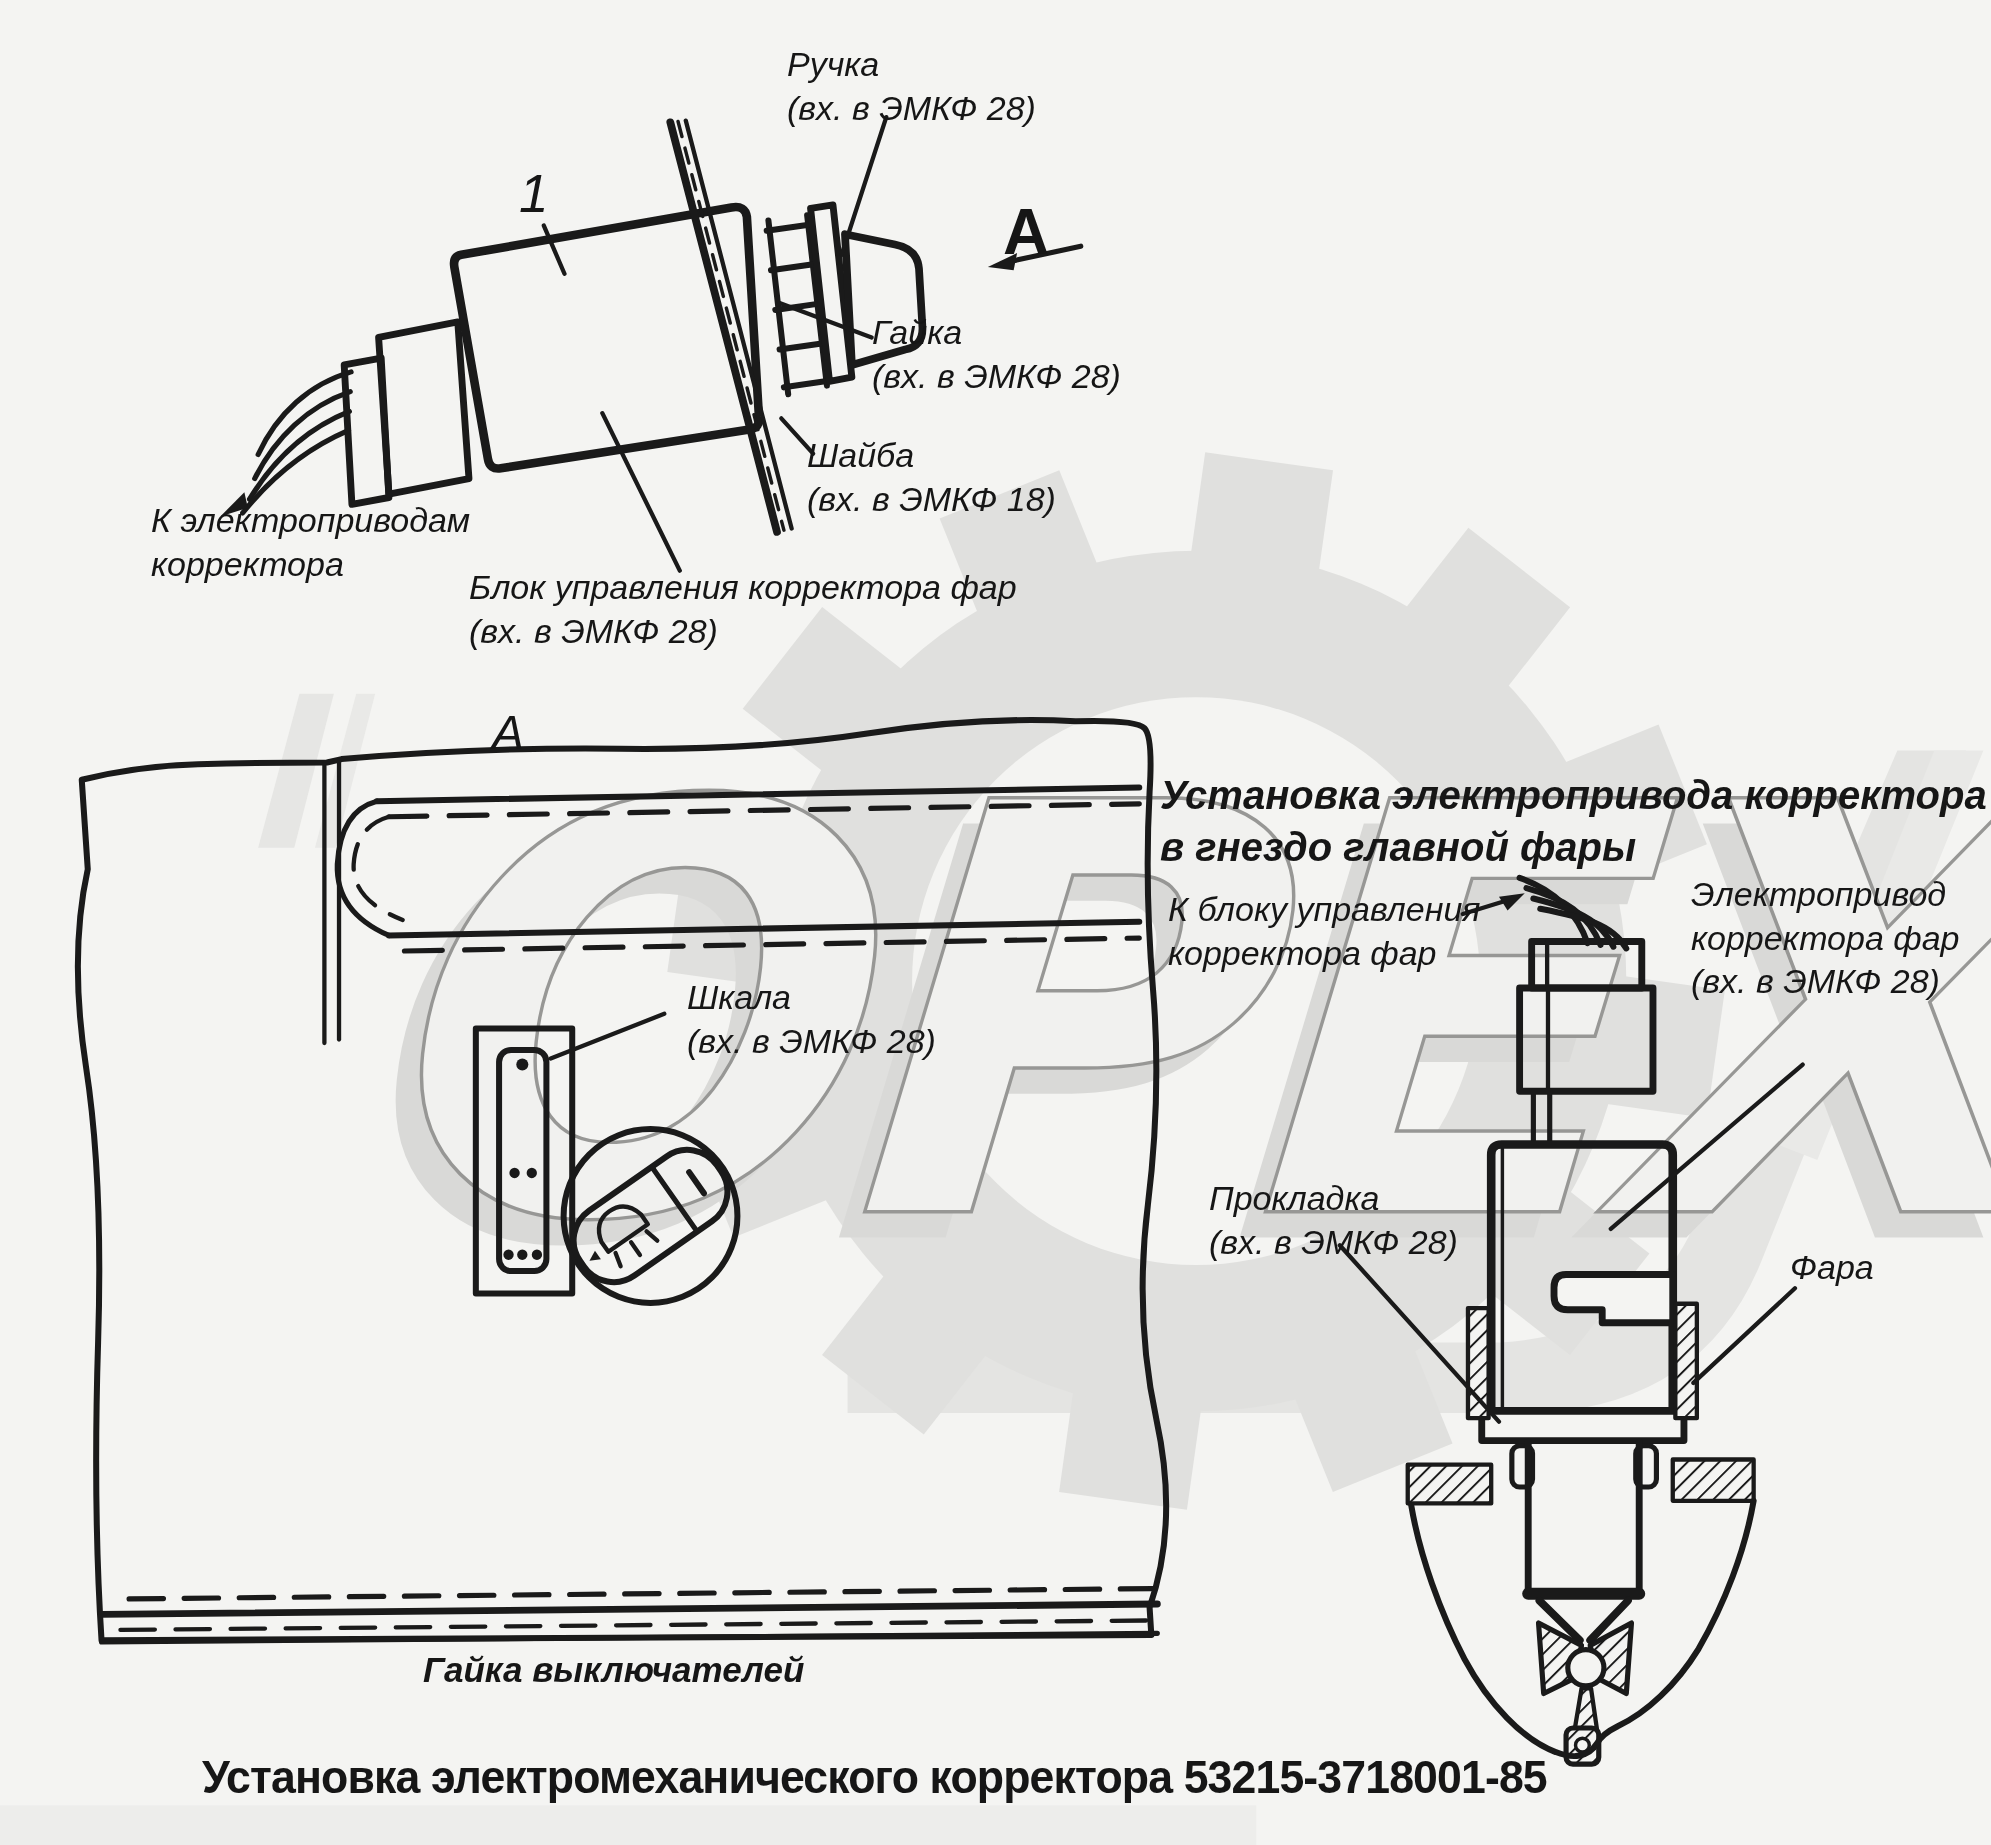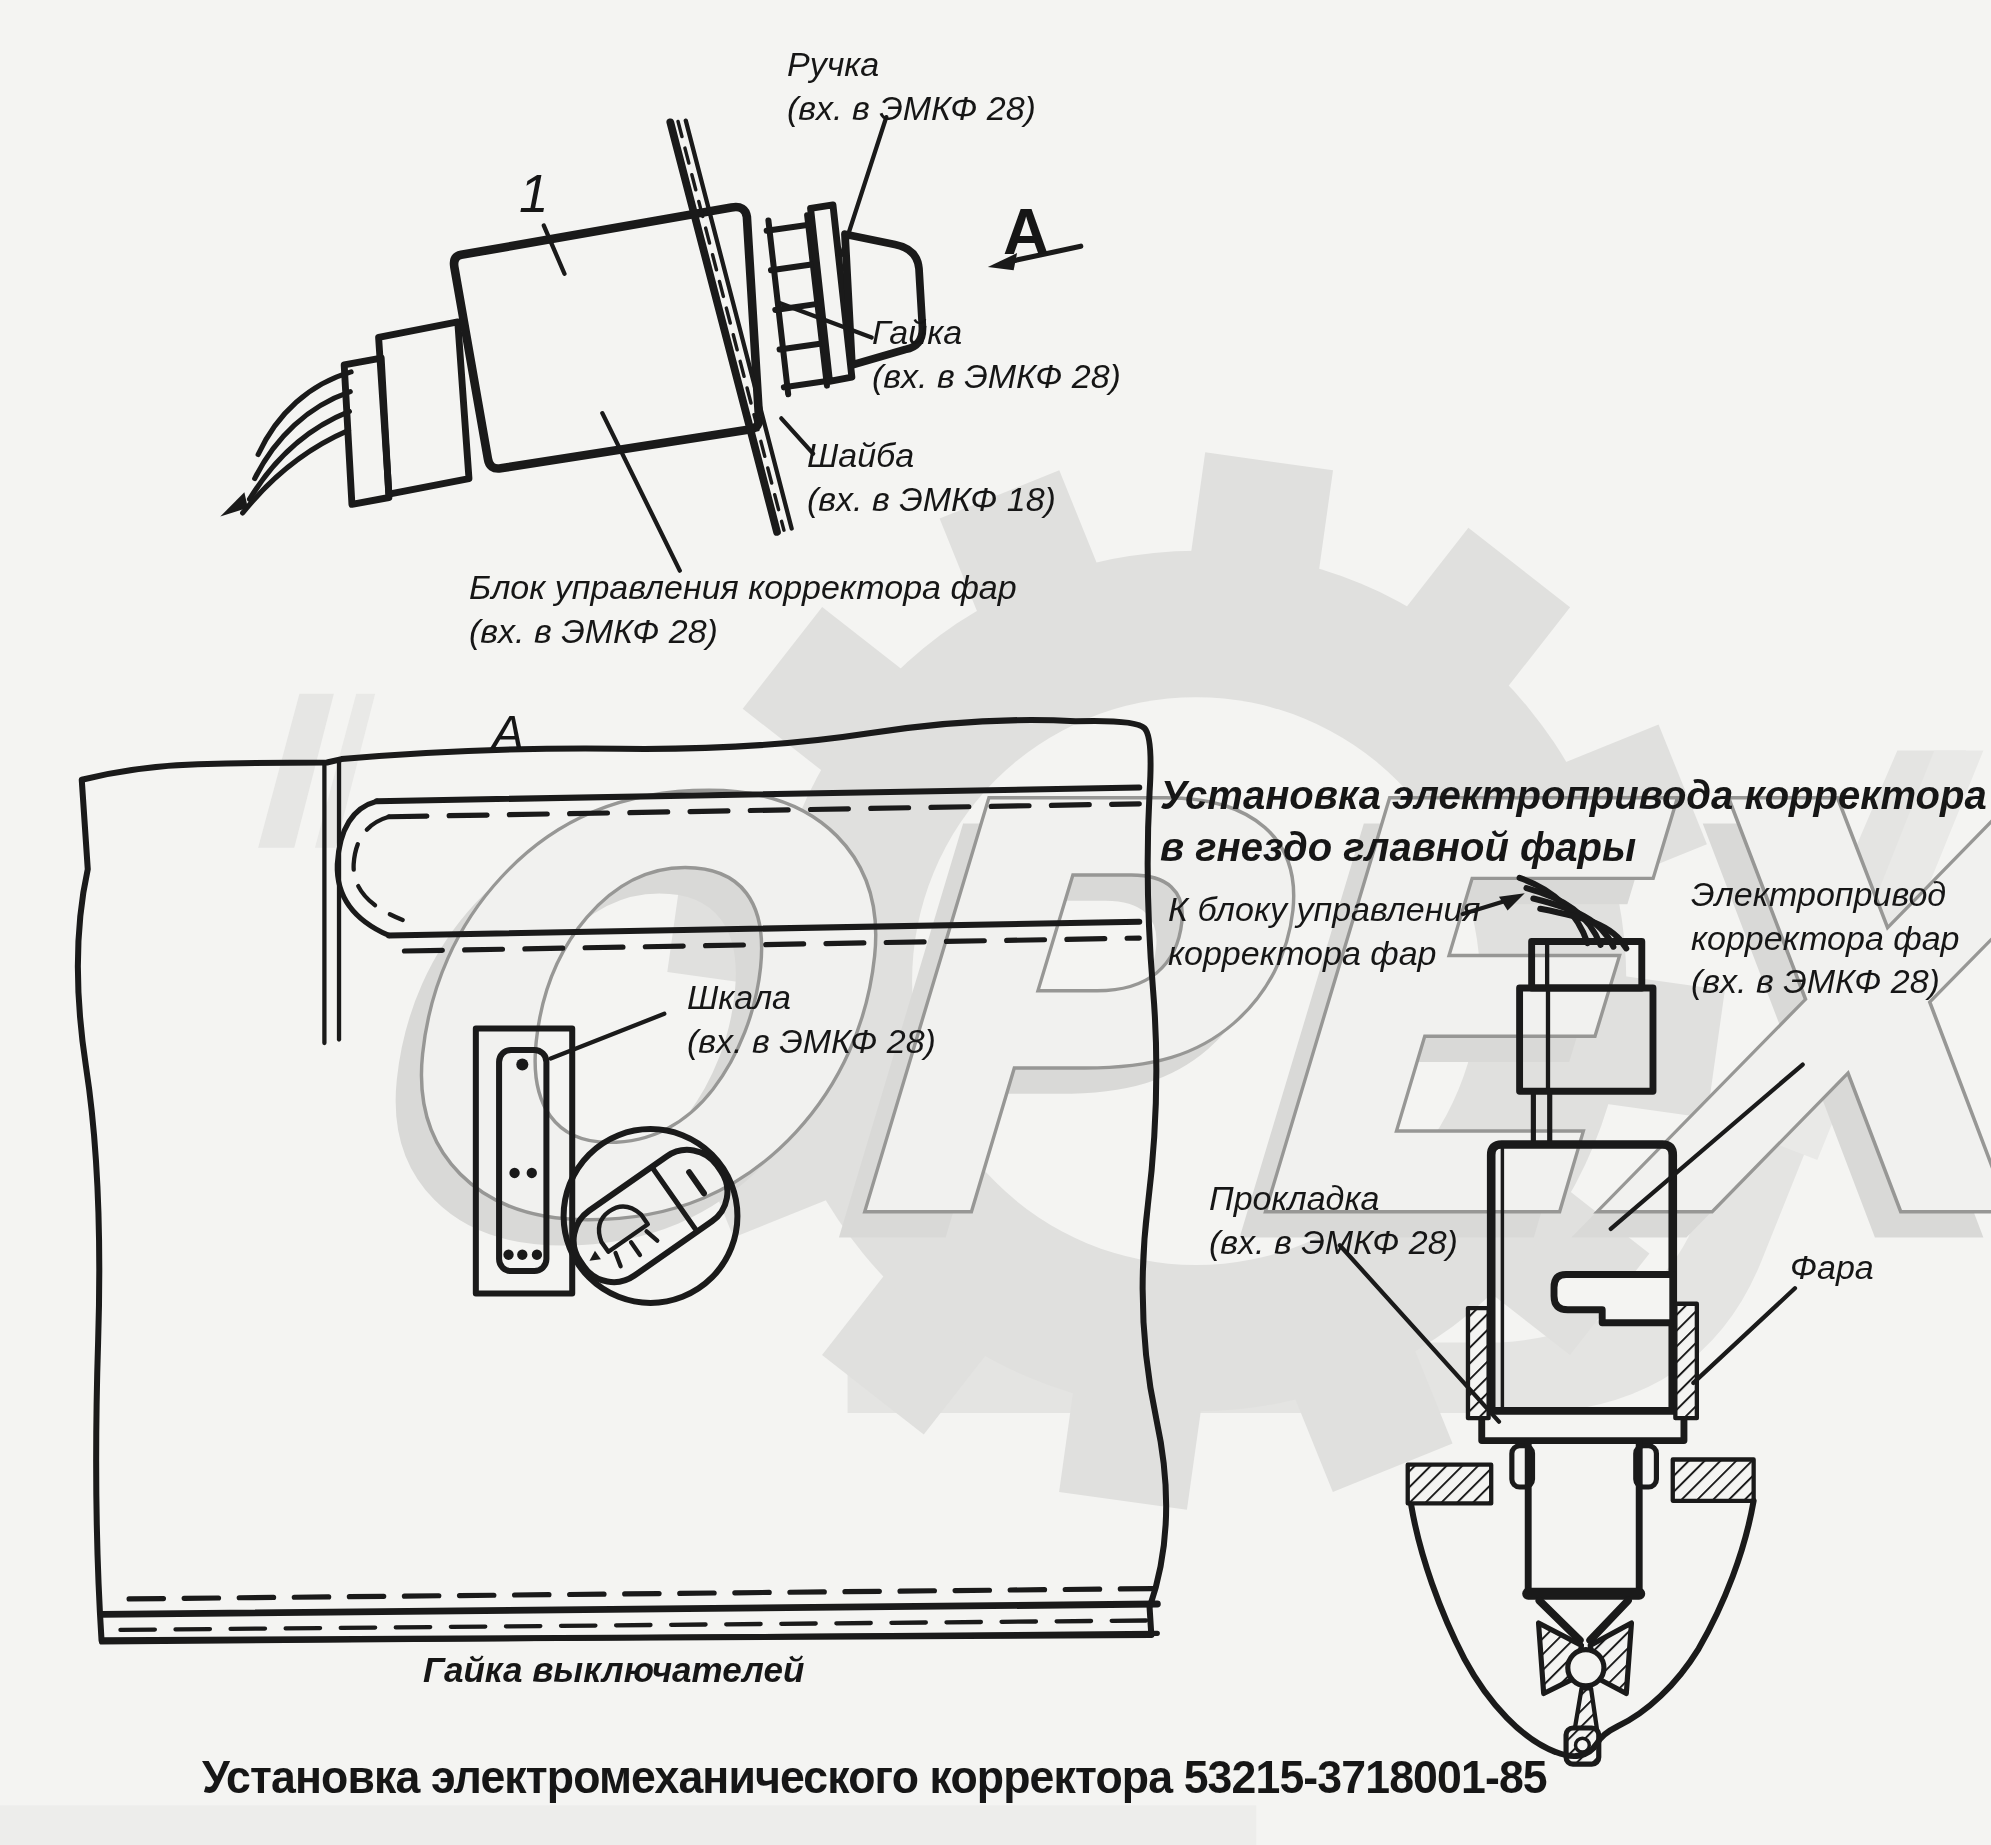--- a/index.html
+++ b/index.html
@@ -246,20 +246,22 @@
   </svg>
 
   <div class="lbl" style="left:787px;top:43px;">Ручка
 (вх. в ЭМКФ 28)</div>
   <div class="lbl num" style="left:519px;top:160px;">1</div>
   <div class="lbl view-a-top" style="left:1003px;top:200px;">А</div>
   <div class="lbl" style="left:872px;top:311px;">Гайка
 (вх. в ЭМКФ 28)</div>
   <div class="lbl" style="left:807px;top:434px;">Шайба
 (вх. в ЭМКФ 18)</div>
+  <div class="lbl" style="left:151px;top:499px;">К электроприводам
+корректора</div>
   <div class="lbl" style="left:469px;top:566px;">Блок управления корректора фар
 (вх. в ЭМКФ 28)</div>
 
   <div class="lbl view-a-panel" style="left:492px;top:709px;">А</div>
   <div class="lbl" style="left:664px;top:976px;margin-left:23px;">Шкала
 (вх. в ЭМКФ 28)</div>
   <div class="lbl panel-name" style="left:423px;top:1648px;">Гайка выключателей</div>
 
   <div class="lbl hdr" style="left:1160px;top:769px;">Установка электропривода корректора
 в гнездо главной фары</div>

